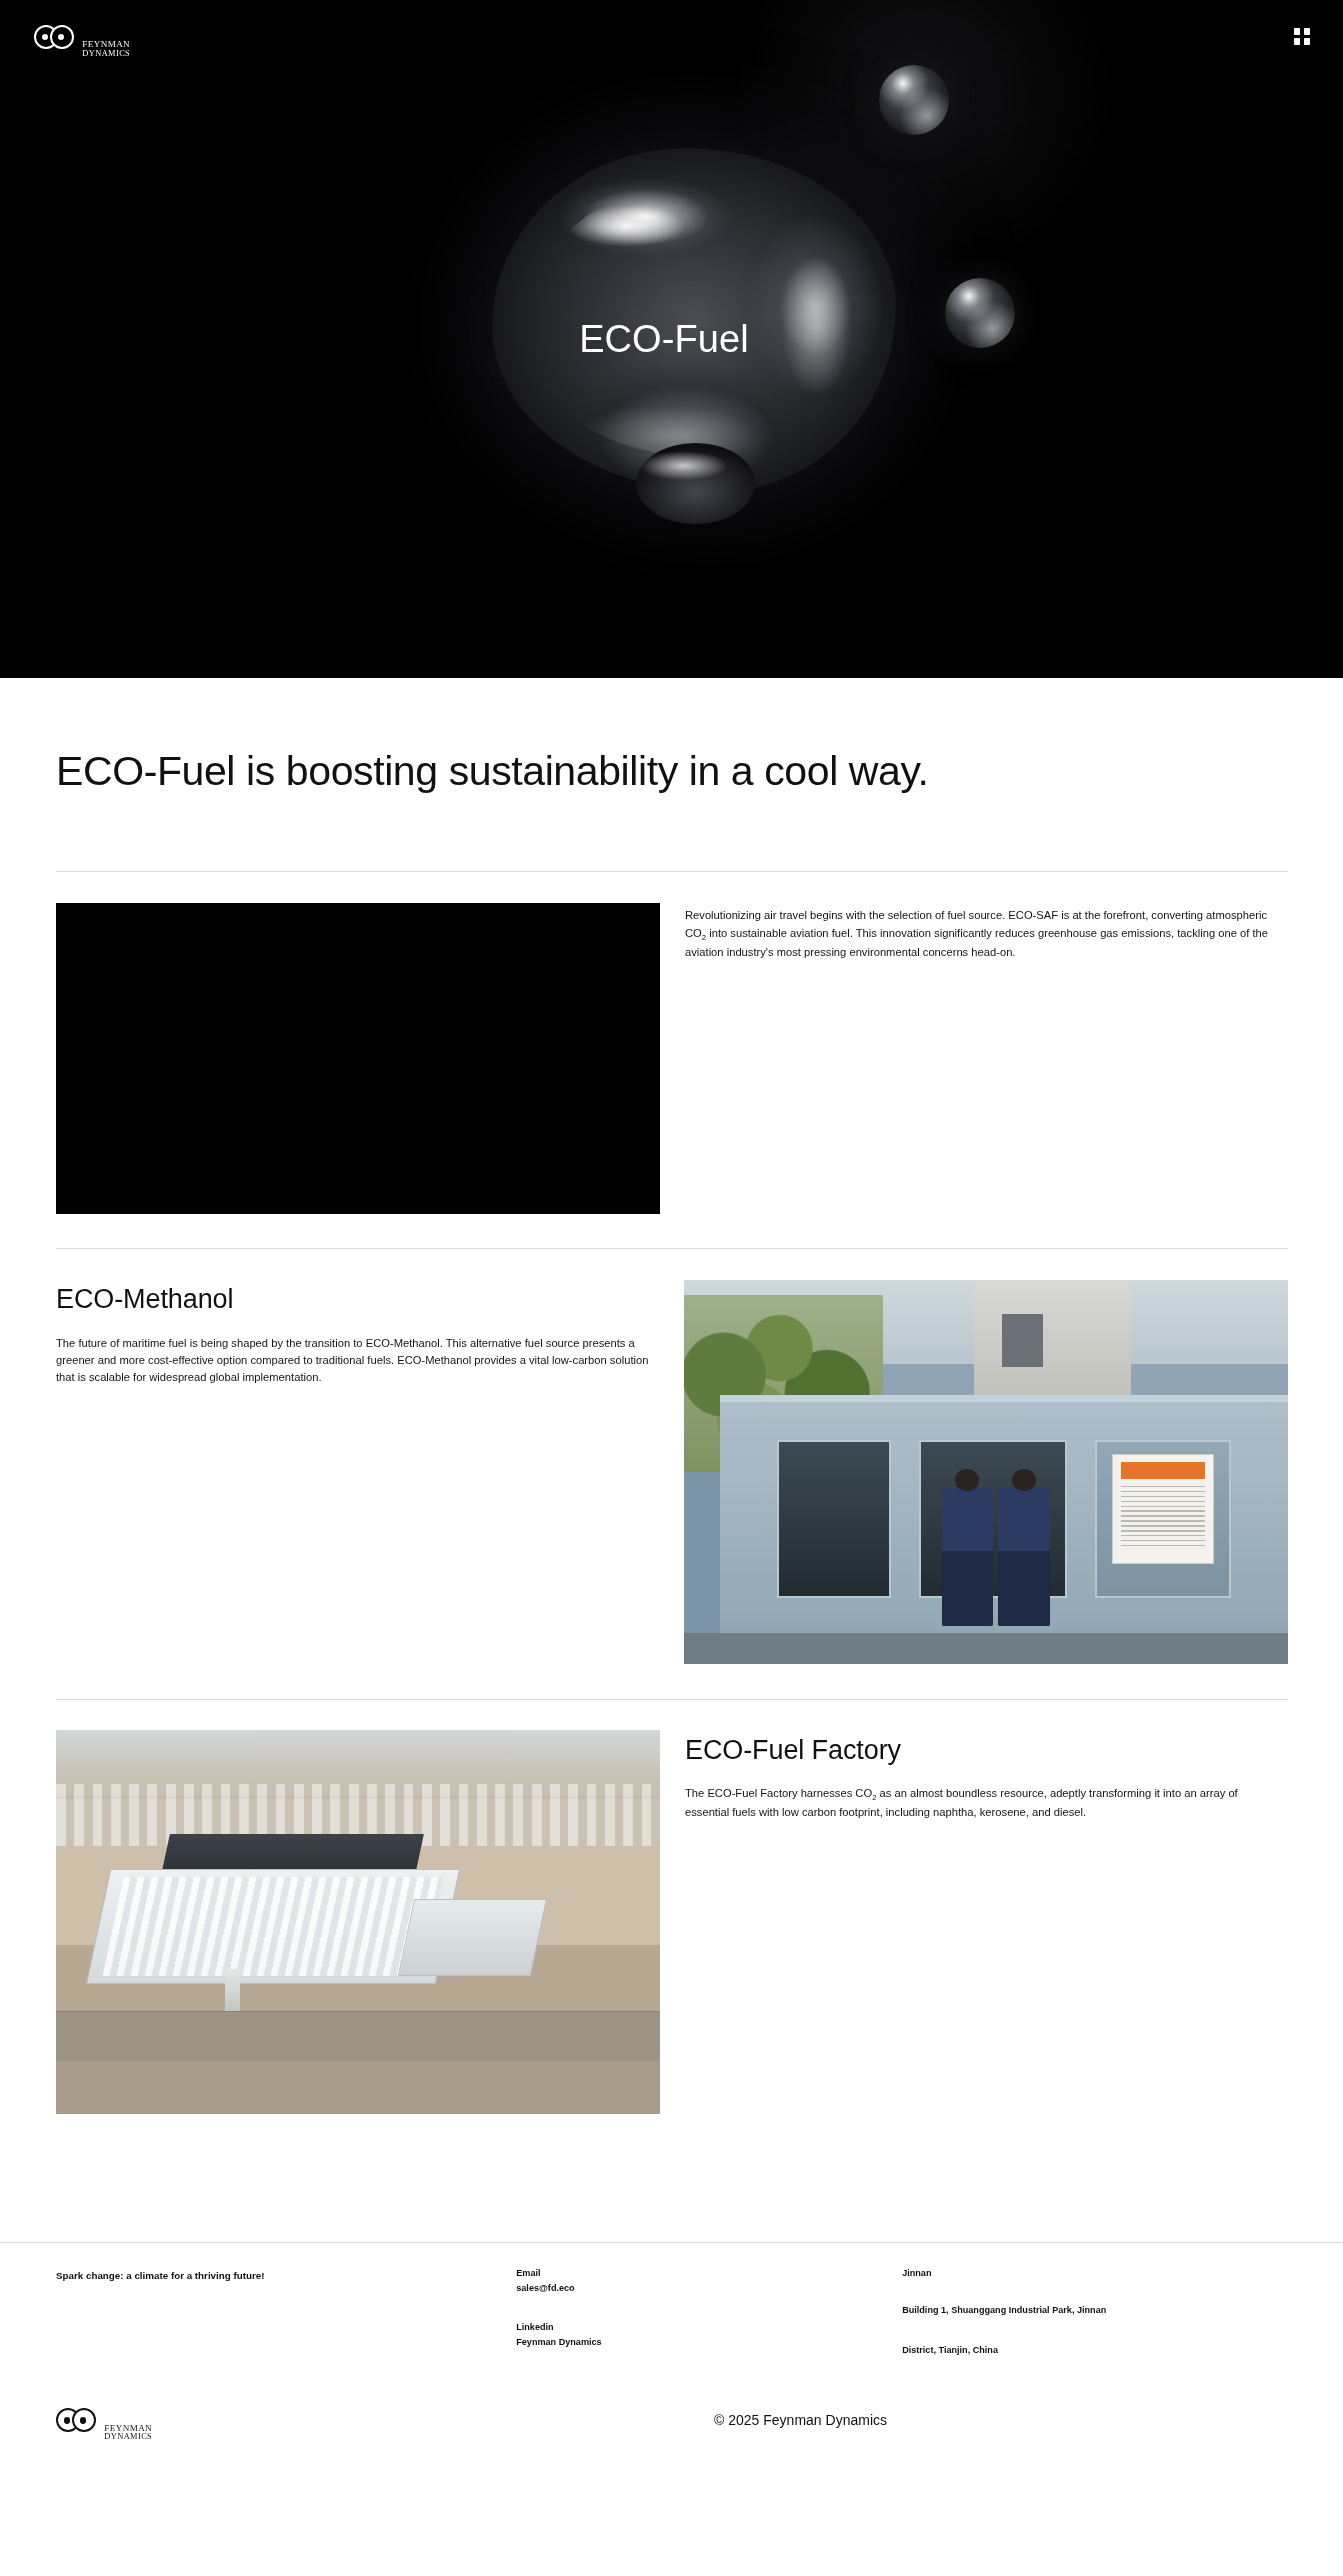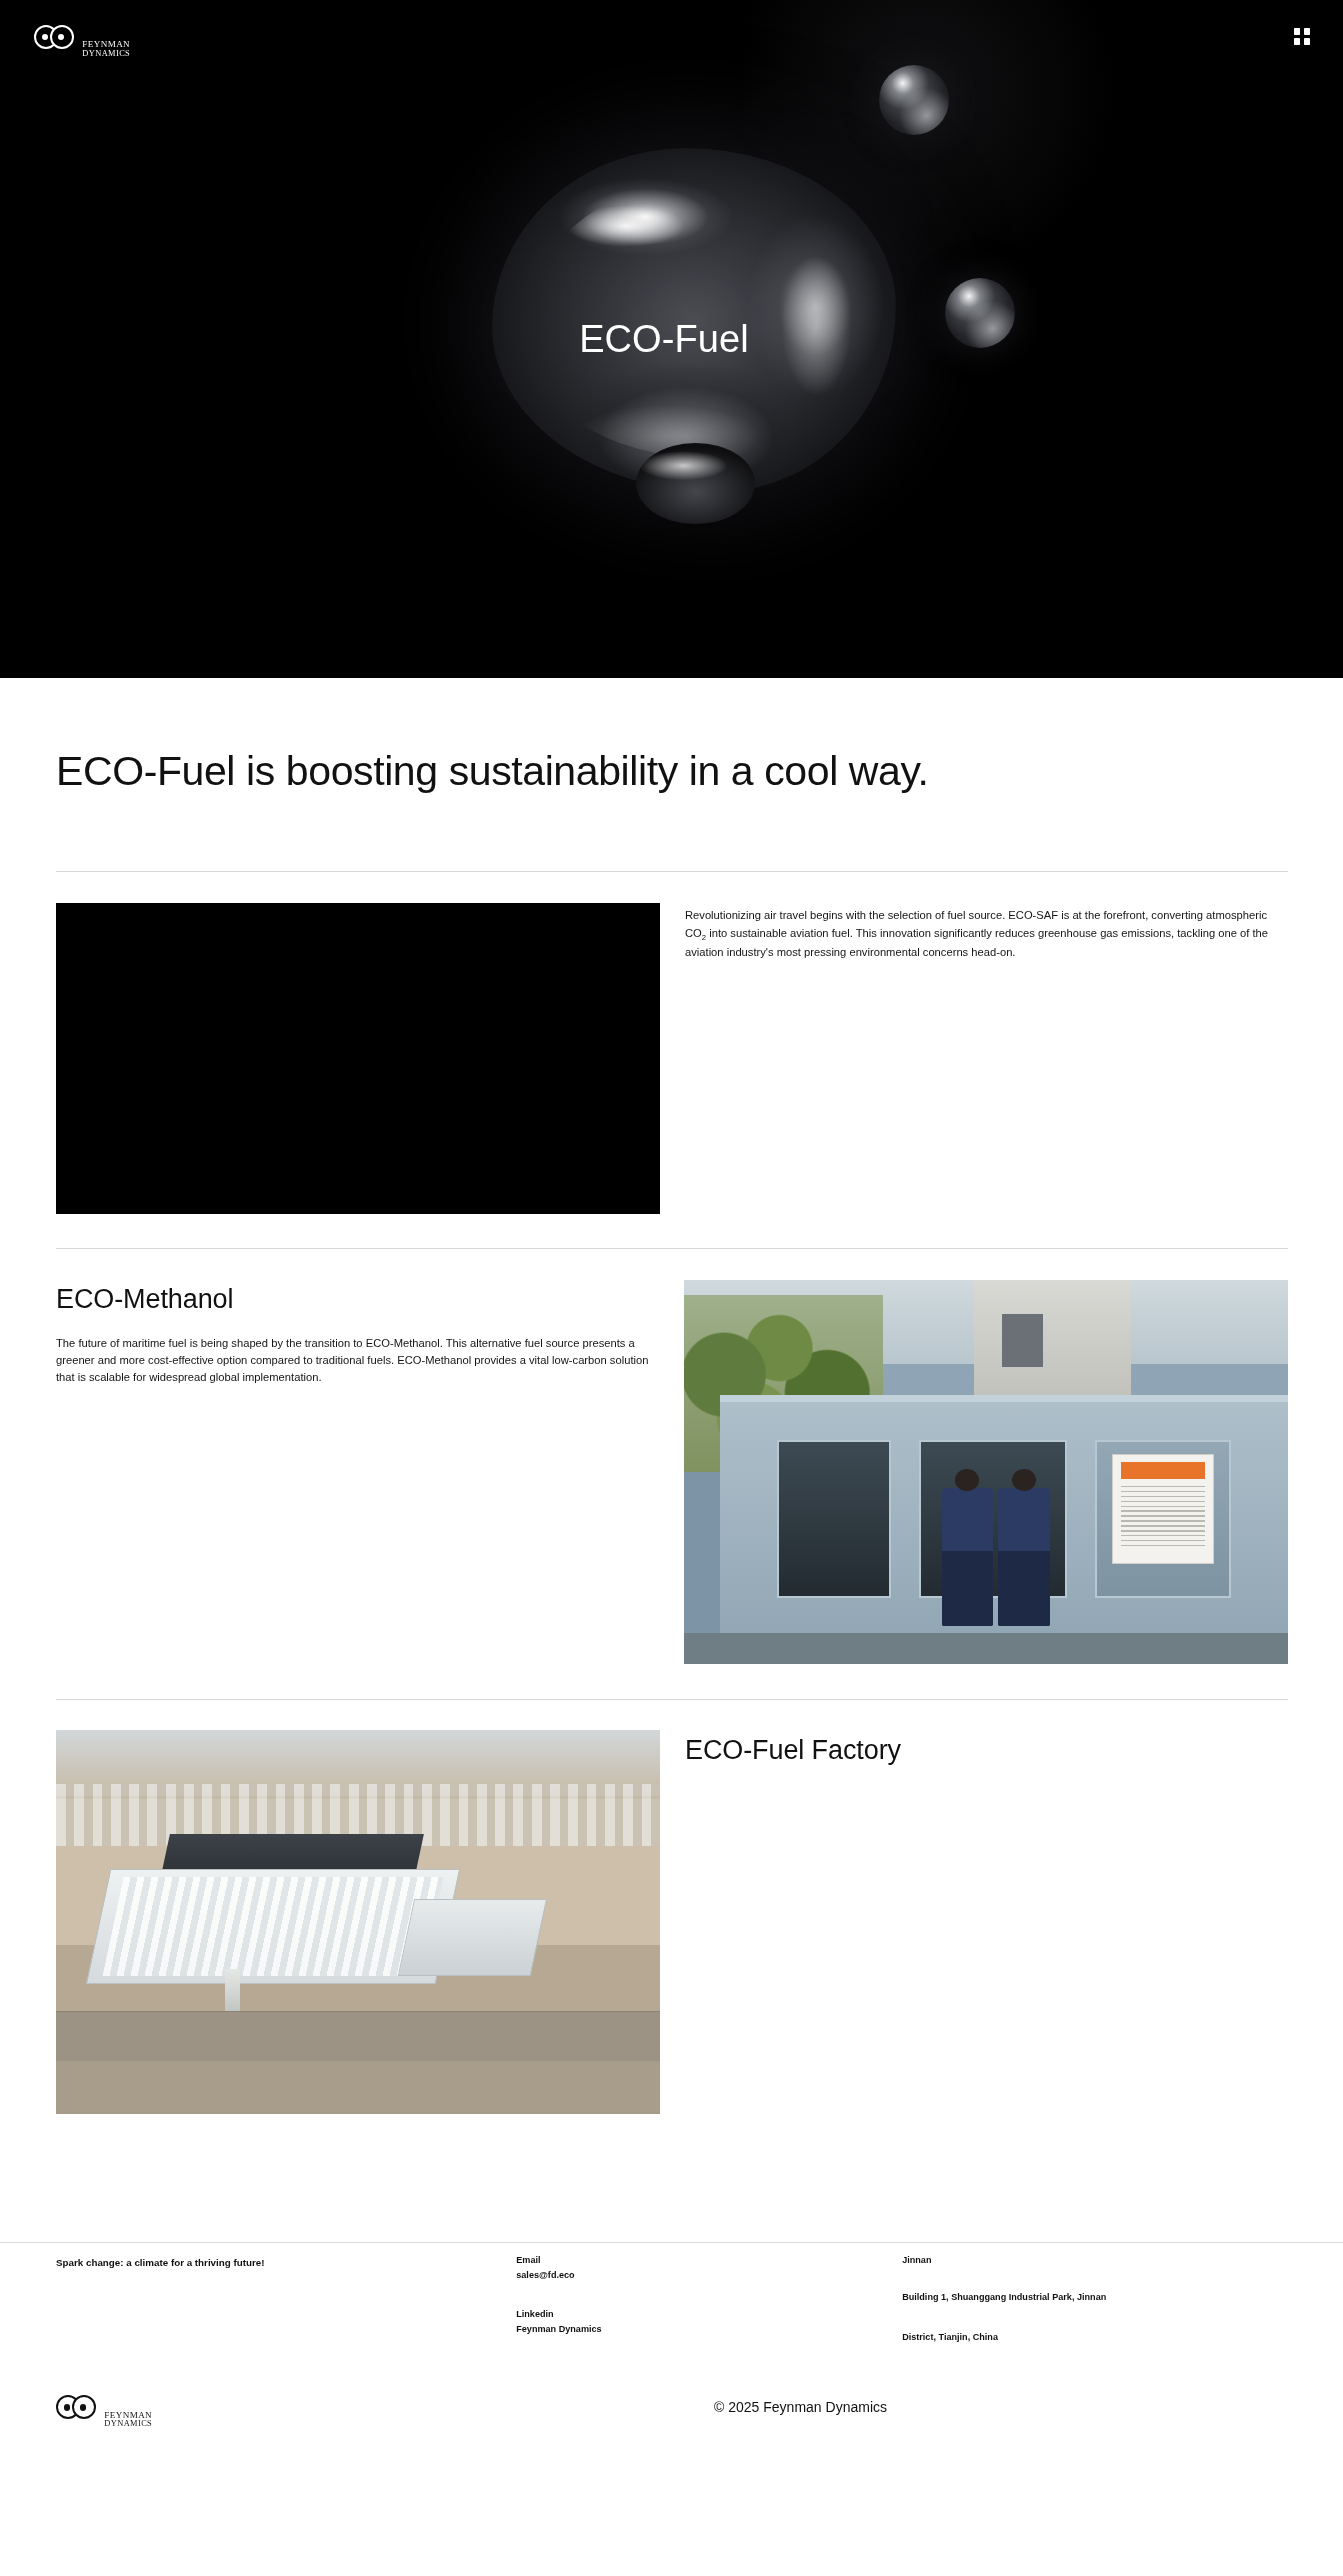--- a/index.html
+++ b/index.html
@@ -322,21 +322,21 @@
     position: absolute; left: 28%; top: 62%; width: 2.4%; height: 14%;
     background: linear-gradient(#e6e8e6, #b9bdba);
     border-radius: 2.1px;
   }
 
   .main-bottom-space { height: 128px; }
 
   
   .footer {
     border-top: 0.7px solid #dadada;
-    padding: 12px 56px 39px 56px;
+    padding: 25px 56px 39px 56px;
     background: #ffffff;
   }
   .footer-row {
     display: flex;
     align-items: flex-start;
   }
   .f-tagline {
     width: 520px;
     font-size: 9.8px;
     font-weight: bold;
@@ -458,20 +458,21 @@
         <div class="roof-dark"></div>
         <div class="roof-main"></div>
         <div class="roof-small"></div>
         <div class="tank"></div>
         <div class="road"></div>
         <div class="lot"></div>
       </div>
     </div>
     <div class="col-text">
       <h2 class="sec-title">ECO-Fuel Factory</h2>
+      <p class="sec-body"><span>The ECO-Fuel Factory harnesses CO</span><sub>2</sub><span> as an almost boundless resource, adeptly transforming it into an array of essential fuels with low carbon footprint, including naphtha, kerosene, and diesel.</span></p>
     </div>
   </div>
 
   <div class="main-bottom-space"></div>
 </div>
 
 <div class="footer">
   <div class="footer-row">
     <div class="f-tagline">Spark change: a climate for a thriving future!</div>
 

